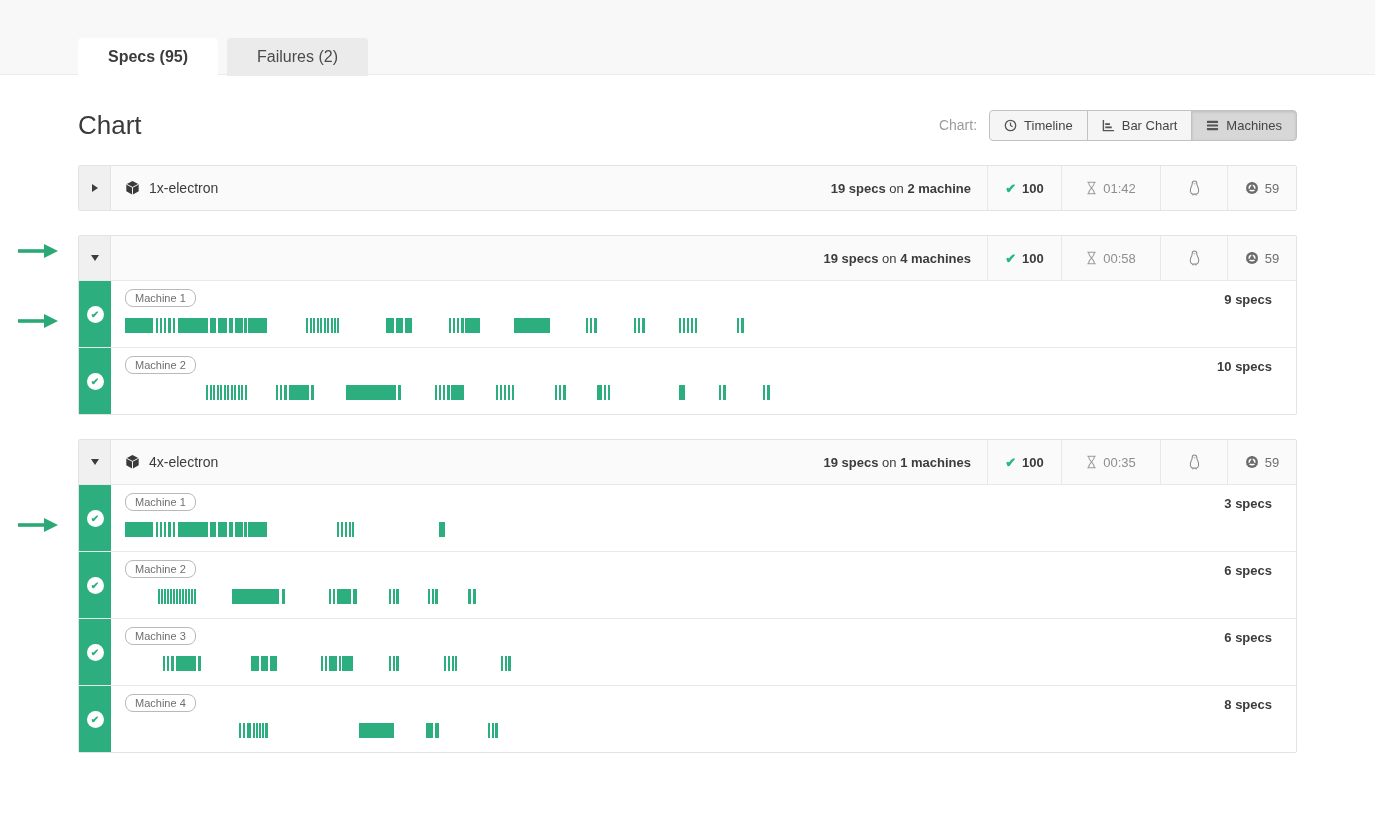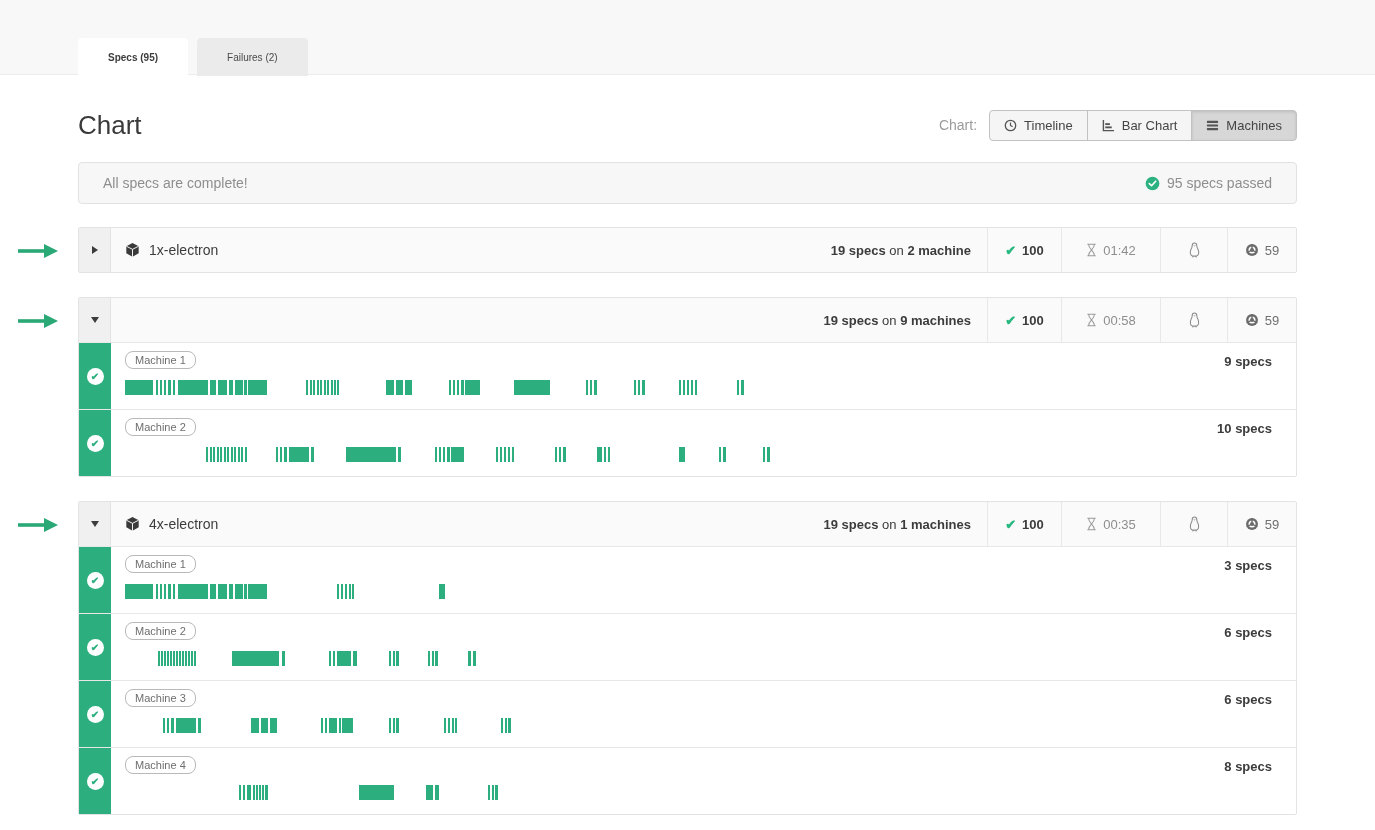--- a/index.html
+++ b/index.html
@@ -2,21 +2,21 @@
 <html><head>
 <meta charset="utf-8">
 <style>
   * { box-sizing: border-box; margin: 0; padding: 0; }
   html,body { width:1375px; height:830px; background:#fff; font-family:"Liberation Sans", sans-serif; overflow:hidden; }
   .page { position:relative; width:1375px; height:830px; }
 
   
   .tabbar { background:#f8f8f8; height:75px; padding-top:38px; border-bottom:1px solid #ececec; }
   .tabs { display:flex; margin-left:78px; height:37px; }
-  .tab { height:38px; display:flex; align-items:center; padding:0 30px; font-size:10px;
+  .tab { height:38px; display:flex; align-items:center; padding:0 30px; font-size:16px;
          border-radius:4px 4px 0 0; cursor:pointer; }
   .tab.active { background:#fff; color:#3c3c3c; font-weight:bold; }
   .tab.inactive { background:#ebebeb; color:#4a4a4a; margin-left:9px; }
 
   .content { padding:0 78px; }
 
   
   .headrow { display:flex; align-items:center; justify-content:space-between; margin-top:33px; height:34px; }
   .title { font-size:26px; font-weight:500; color:#3a3a3a; }
   .views { display:flex; align-items:center; }
@@ -115,32 +115,20 @@
                   <rect x="1" y="5.8" width="12" height="2.4" rx="0.6" fill="#555"></rect>
                   <rect x="1" y="9.6" width="12" height="2.4" rx="0.6" fill="#555"></rect>
                 </svg>
             </span>
             <span>Machines</span>
           </div>
         </div>
       </div>
     </div>
 
-    <div class="banner">
-      <span>All specs are complete!</span>
-      <span class="banner-right">
-        <span>
-          <svg width="15" height="15" viewBox="0 0 16 16">
-              <circle cx="8" cy="8" r="7.3" fill="#2cb180"></circle>
-              <path d="M4.6 8.2 L7 10.4 L11.4 5.6" stroke="#fff" stroke-width="1.8" fill="none" stroke-linecap="round" stroke-linejoin="round"></path>
-            </svg>
-        </span>
-        <span>95 specs passed</span>
-      </span>
-    </div>
 
     <div id="groups">
   <div class="group">
     <div class="group-header">
       <div class="expander">
         <div class="tpl-caret caret-right"></div>
       </div>
       <div class="gname">
         <span>
           <svg width="15" height="16" viewBox="0 0 16 17">
@@ -185,21 +173,21 @@
       </div>
     </div>
     <div class="machines-holder"></div>
   </div>
 
   <div class="group">
     <div class="group-header">
       <div class="expander">
         <div class="tpl-caret caret-down"></div>
       </div>
-      <div class="gsummary"><b class="tpl-sum-specs">19 specs</b><span class="tpl-sum-on"> on </span><b class="tpl-sum-machines">9 machines</b></div>
+      <div class="gsummary"><b class="tpl-sum-specs">19 specs</b><span class="tpl-sum-on"> on </span><b class="tpl-sum-machines">4 machines</b></div>
       <div class="stat passed">
         <span class="chk">✔</span>
         <span class="tpl-passed">100</span>
       </div>
       <div class="stat duration">
         <span>
           <svg width="11" height="14" viewBox="0 0 12 15">
                   <path d="M1.5 1.2 H10.5 M1.5 13.8 H10.5 M2.8 1.2 C2.8 7 9.2 7.6 9.2 13.8 M9.2 1.2 C9.2 7 2.8 7.6 2.8 13.8" stroke="#9a9a9a" stroke-width="1.1" fill="none"></path>
                 </svg>
         </span>

